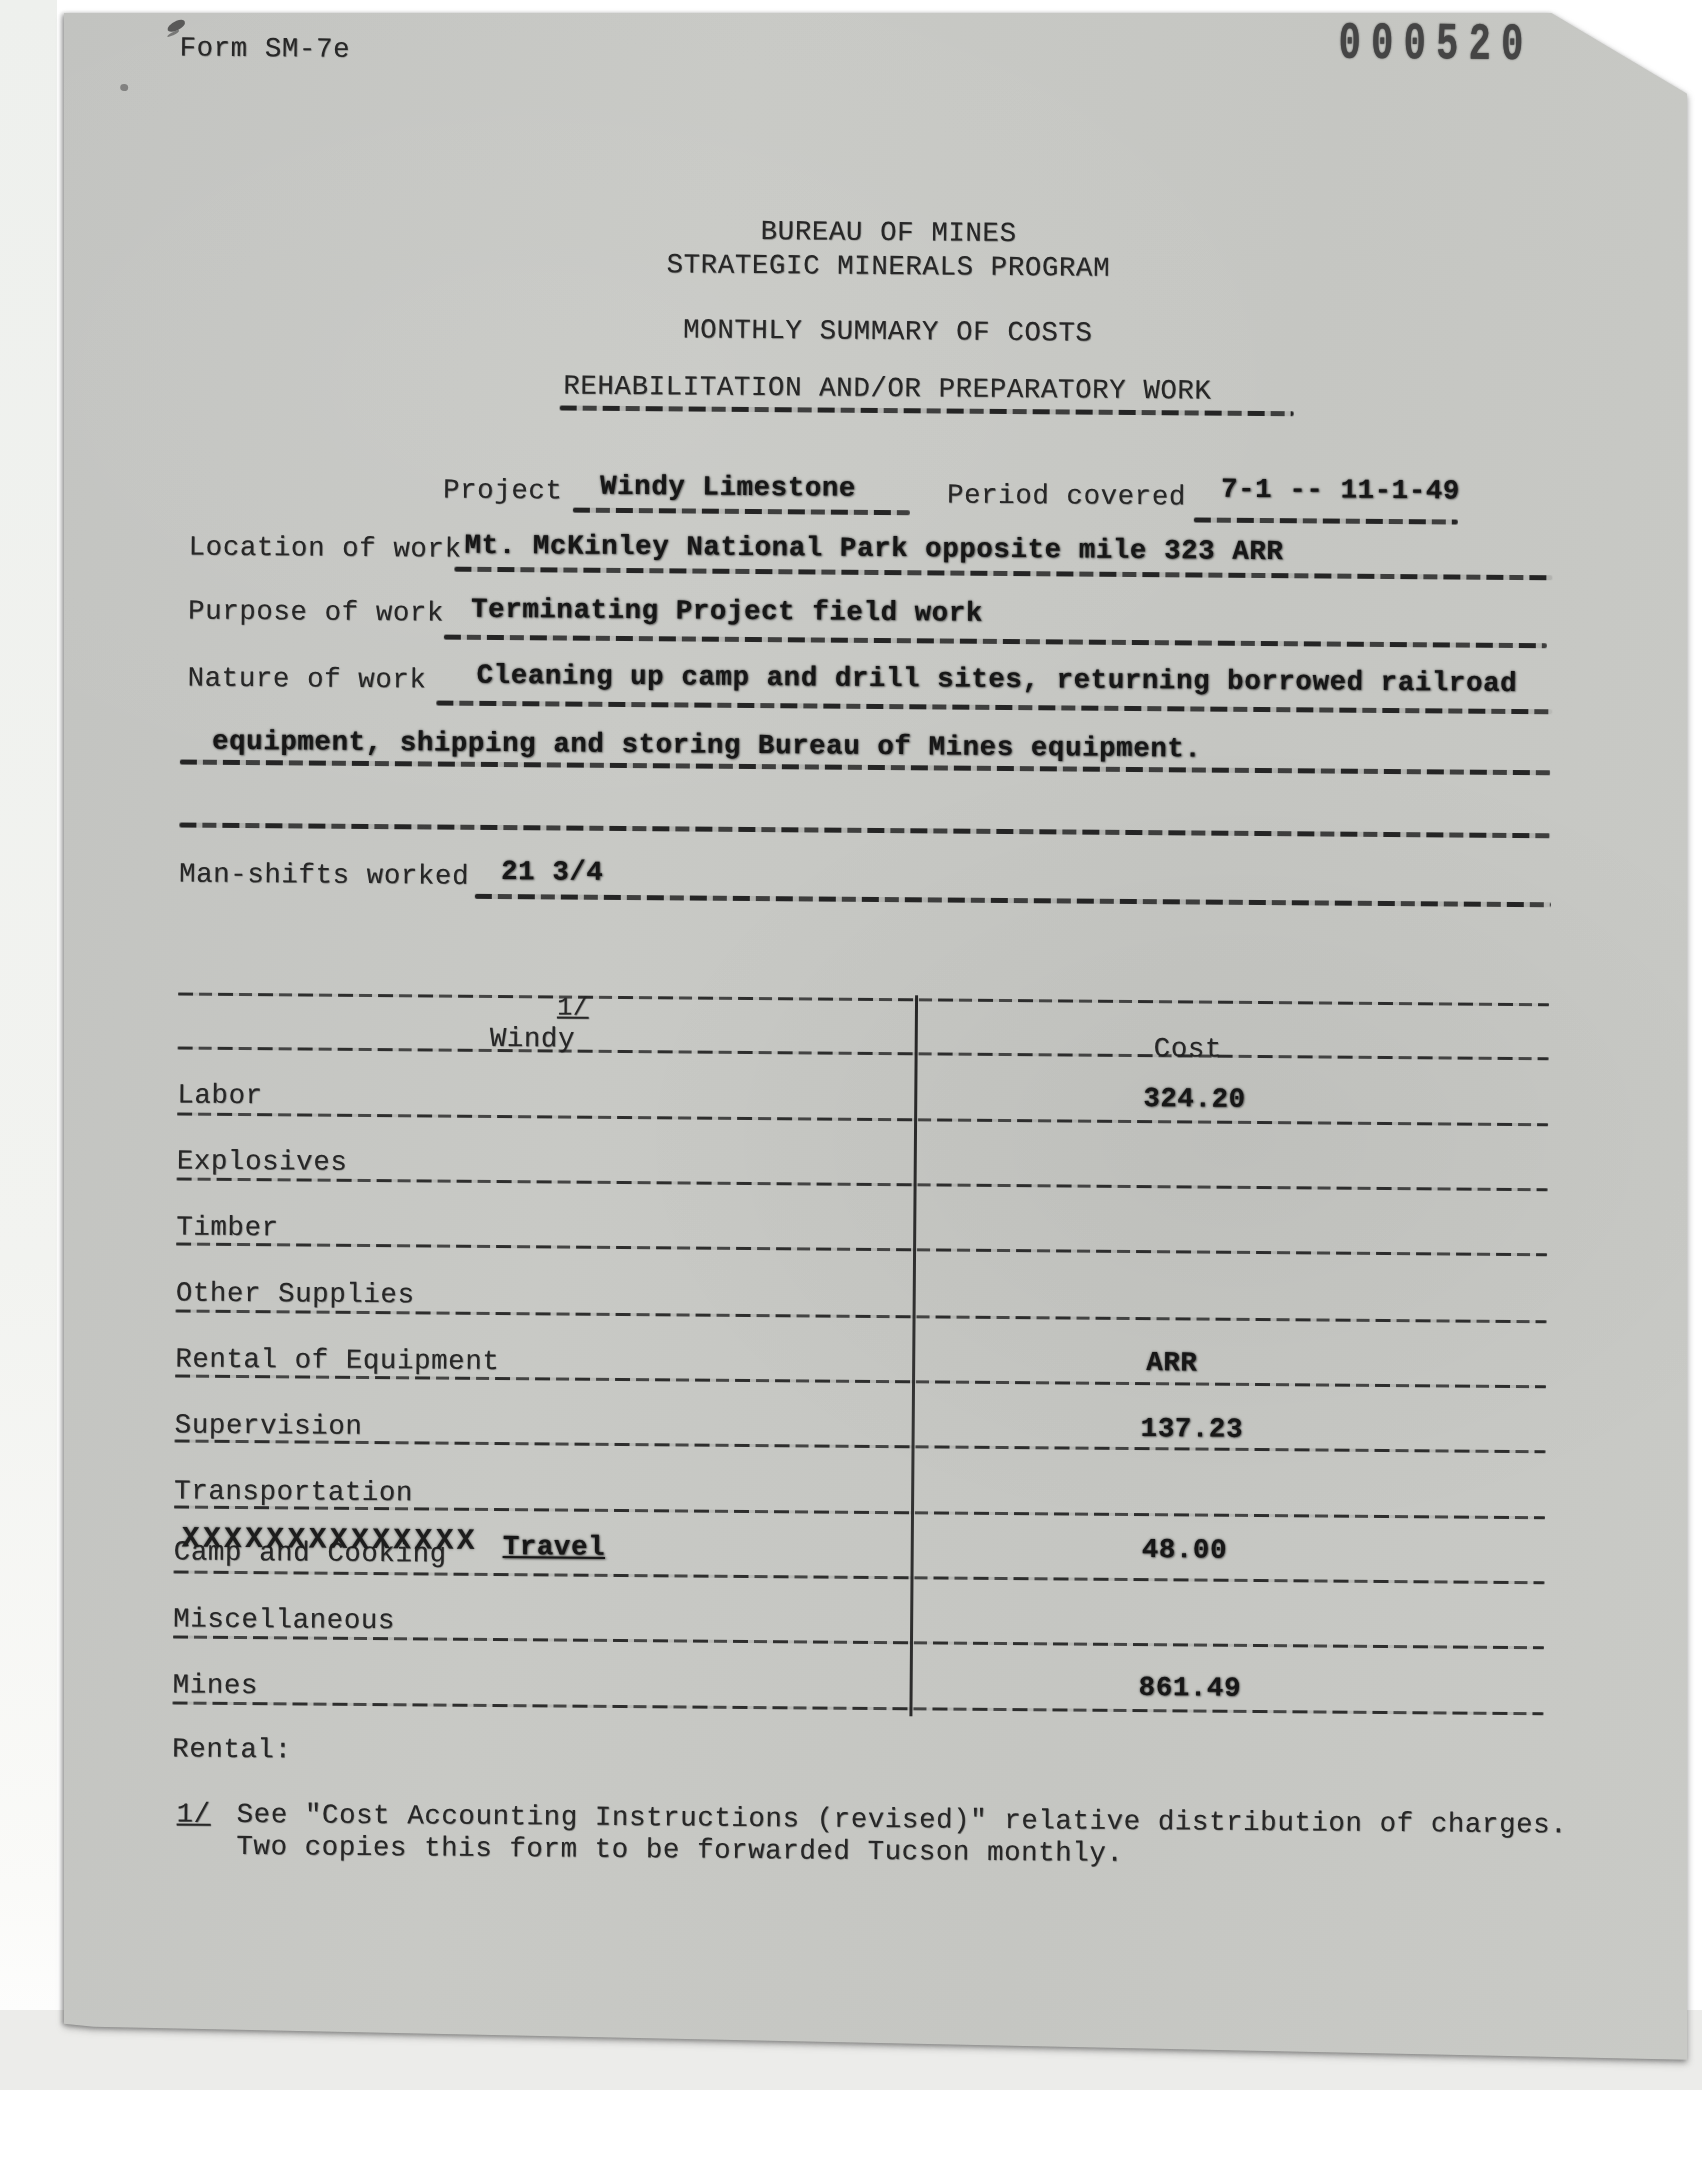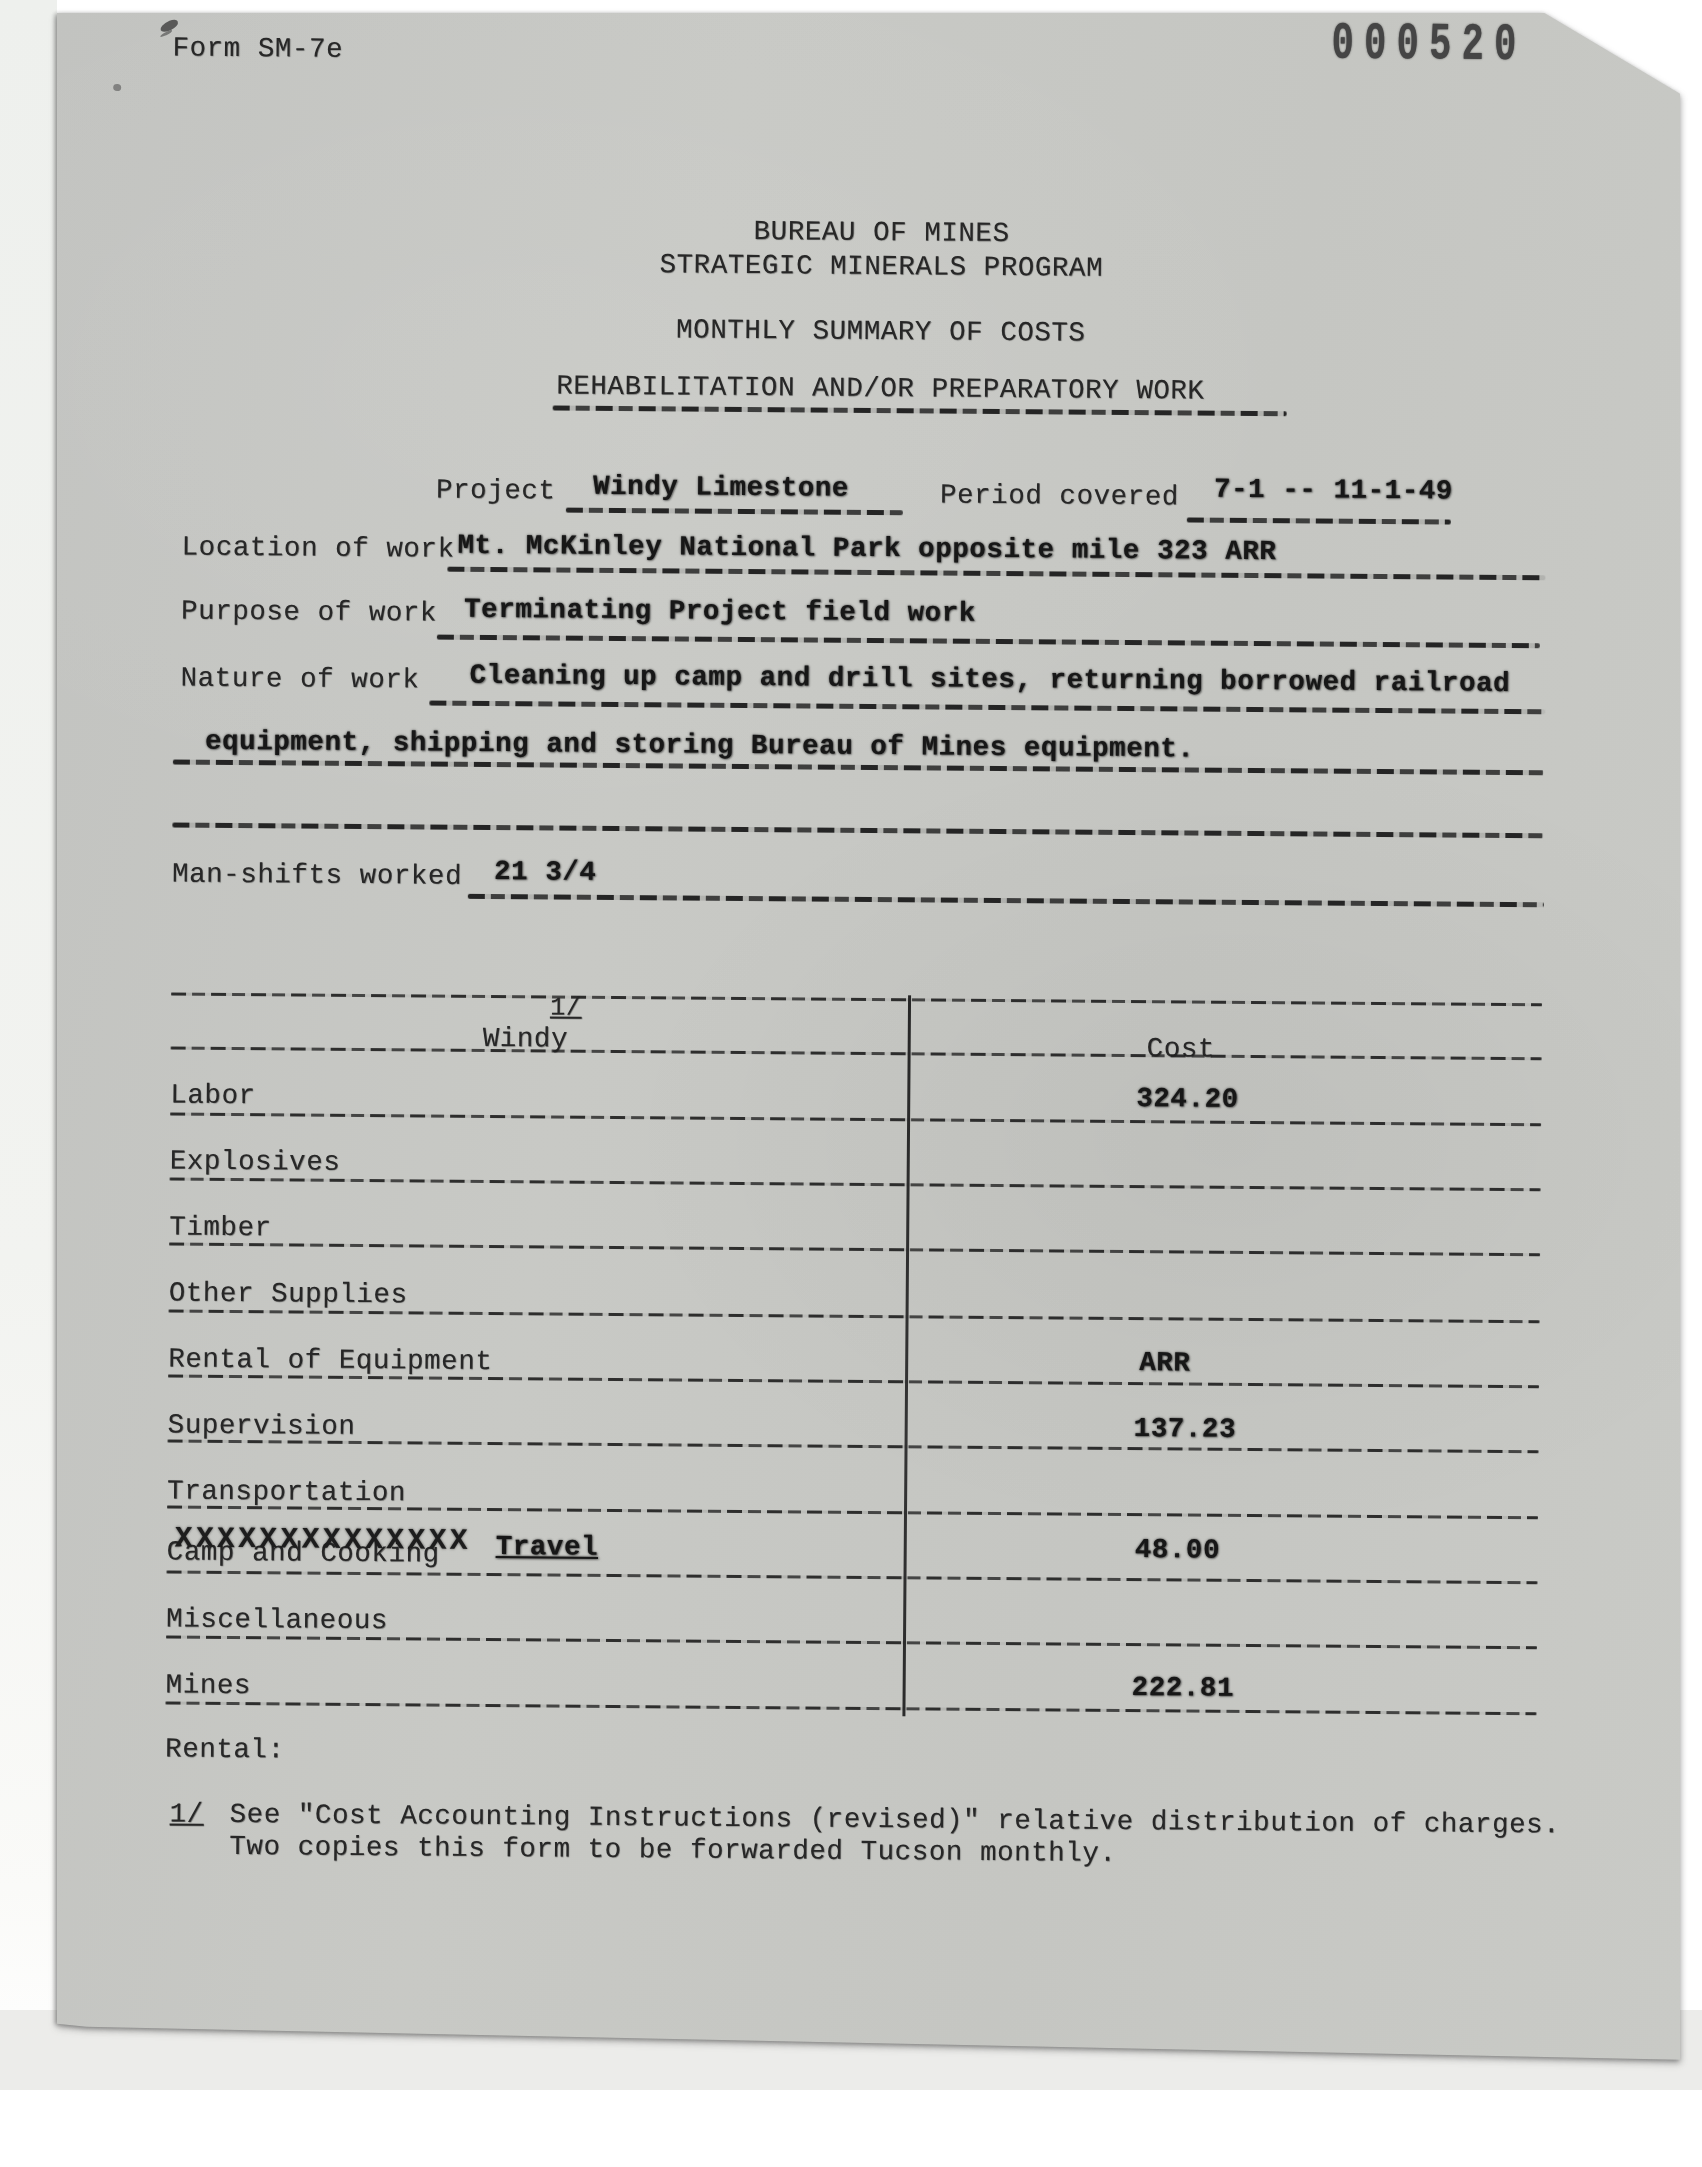--- a/index.html
+++ b/index.html
@@ -6,21 +6,21 @@
   body{
     width:1702px;height:2167px;position:relative;overflow:hidden;
     background:#ffffff;
     font-family:"Liberation Mono","DejaVu Sans Mono",monospace;
   }
   #bg-left{position:absolute;left:0;top:0;width:57px;height:2098px;
     background:linear-gradient(180deg,#eef0ed 0%,#f2f3f0 60%,#fafaf8 90%,#fff 100%);}
   #bg-bottom{position:absolute;left:0;top:2010px;width:100%;height:87px;background:#ececea;}
   #bg-bottom2{position:absolute;left:0;top:2090px;width:100%;height:77px;background:#ffffff;}
 
-  #paper-wrap{position:absolute;left:57px;top:12.8px;width:1623px;height:2049px;
+  #paper-wrap{position:absolute;left:64px;top:12.8px;width:1623px;height:2049px;
     filter:drop-shadow(-2px 1px 2px rgba(70,70,70,.45)) drop-shadow(1px 3px 3px rgba(70,70,70,.4));}
   #paper{position:absolute;inset:0;
     clip-path:polygon(0 0,1487px 0,1623px 81px,1623px 2047px,29.6px 2014px,0 2011px);
     background:
       radial-gradient(1182px 690px at 30% 18%,rgba(255,255,255,.06),transparent 70%),
       radial-gradient(887px 591px at 72% 55%,rgba(0,0,0,.035),transparent 70%),
       linear-gradient(100deg,#c2c3c0 0%,#c8c9c5 35%,#c5c6c2 65%,#c9cac6 100%);}
   #content{position:absolute;left:-57px;top:-12.8px;width:1702px;height:2167px;
     transform:rotate(.45deg);transform-origin:236px 493px;}
 
@@ -142,21 +142,21 @@
       <div class="t" style="left:175px;top:1537px;">Camp and Cooking</div>
       <div class="xover" style="left:183px;top:1522px;">XXXXXXXXXXXXXX</div>
       <div class="t entry" style="left:504px;top:1529px;text-decoration:underline;">Travel</div>
       <div class="t entry" style="left:1143px;top:1527px;">48.00</div>
       <div class="dl" style="left:175px;top:1571px;width:1371px;"></div>
 
       <div class="t" style="left:175px;top:1604px;">Miscellaneous</div>
       <div class="dl" style="left:175px;top:1636px;width:1371px;"></div>
 
       <div class="t" style="left:175px;top:1670px;">Mines</div>
-      <div class="t entry" style="left:1141px;top:1665px;">222.81</div>
+      <div class="t entry" style="left:1141px;top:1665px;">861.49</div>
       <div class="dl" style="left:175px;top:1702px;width:1371px;"></div>
 
       <div class="t" style="left:175px;top:1734px;">Rental:</div>
 
       <div class="t under-mark" style="left:180px;top:1799px;">1/</div>
       <div class="t" style="left:240px;top:1799px;">See "Cost Accounting Instructions (revised)" relative distribution of charges.</div>
       <div class="t" style="left:240px;top:1831px;">Two copies this form to be forwarded Tucson monthly.</div>
 
     </div>
   </div>

